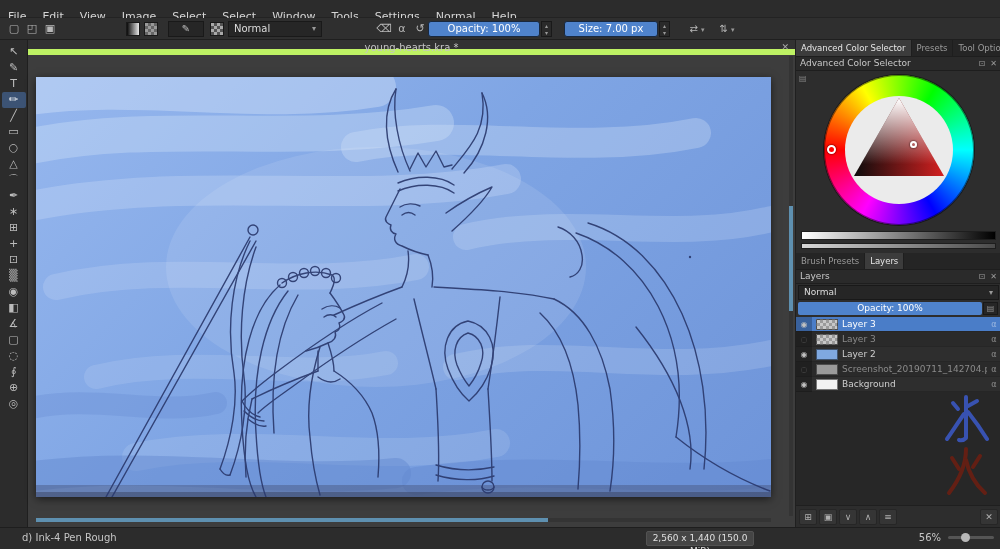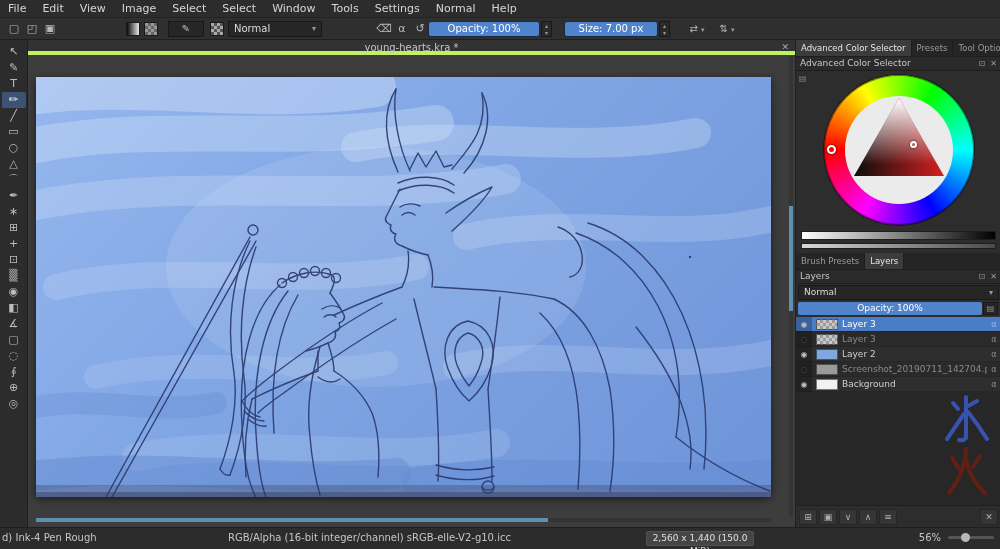--- a/index.html
+++ b/index.html
@@ -1,21 +1,21 @@
 <!DOCTYPE html>
 <html style="--accent: #4a7dc8; --slider: #4f83cc; --scrollbar: #5e90b0; --sky: #7fa5e4; --streak-light: #dbe8fa; --streak-dark: #6288cf; --ink: #2b3a6e; --kanji-blue: #3a57c0; --kanji-red: #6a1f12;"><head>
 <meta charset="utf-8">
 <style>
   *{margin:0;padding:0;box-sizing:border-box;font-family:"DejaVu Sans","Liberation Sans",sans-serif}
   html,body{width:1000px;height:549px;overflow:hidden}
   body{position:relative;background:#2c2c2c;color:#d0d0d0;cursor:default}
 
   
   #menubar{position:absolute;left:0;top:0;width:1000px;height:18px;background:#2c2c2c;border-bottom:1px solid #232323;display:flex;align-items:center;font-size:11px;color:#d6d6d6}
-  .menu-item{padding:0 8px;height:18px;line-height:17px}
+  .menu-item{padding:8px 8px;height:18px;line-height:17px}
 
   
   #toolbar{position:absolute;left:0;top:18px;width:1000px;height:22px;background:#2f2f2f;border-bottom:1px solid #1f1f1f}
   .tbi{position:absolute;top:3px;width:16px;height:16px;line-height:16px;text-align:center;font-size:11px;color:#b8b8b8}
   .swatch{position:absolute;top:4px;width:14px;height:14px;border:1px solid #191919}
   #grad-swatch{left:126px;background:linear-gradient(to right,#0a0a0a,#e8e8e8)}
   #pattern-swatch{left:144px;background:#8a8a8a;background-image:linear-gradient(45deg,#666 25%,transparent 25%,transparent 75%,#666 75%),linear-gradient(45deg,#666 25%,#999 25%,#999 75%,#666 75%);background-size:6px 6px;background-position:0 0,3px 3px}
   #preset-box{position:absolute;left:168px;top:3px;width:36px;height:16px;background:#262626;border:1px solid #191919;color:#bbb;font-size:10px;text-align:center;line-height:14px}
   #checker-btn{left:210px;background-image:linear-gradient(45deg,#555 25%,transparent 25%,transparent 75%,#555 75%),linear-gradient(45deg,#555 25%,#aaa 25%,#aaa 75%,#555 75%);background-size:6px 6px;background-position:0 0,3px 3px}
   #blend-dd{position:absolute;left:228px;top:3px;width:94px;height:16px;background:#262626;border:1px solid #191919;font-size:10px;color:#ddd;padding:0 5px;line-height:14px}
@@ -29,21 +29,21 @@
   #mirror-h{left:684px}#mirror-v{left:714px}
   .mirror .dd-arrow{float:none;font-size:7px}
 
   
   #toolbox{position:absolute;left:0;top:40px;width:28px;height:487px;background:#2c2c2c;border-right:1px solid #1f1f1f;display:flex;flex-direction:column;align-items:center;padding-top:4px}
   .tool{width:24px;flex:0 0 16px;line-height:16px;text-align:center;font-size:11px;color:#bcbcbc;border-radius:2px}
   .tool.active{background:rgba(80,131,204,.45);color:#fff}
 
   
   #mdi{position:absolute;left:28px;top:40px;width:767px;height:487px;background:#3d3d3d}
-  #doc-tab{position:absolute;left:0;top:0;width:767px;height:15px;background:#323232;border-bottom:4px solid #bef264;font-size:10px;color:#c4c4c4;text-align:center;line-height:15px}
+  #doc-tab{position:absolute;left:0;top:0;width:767px;height:15px;background:#323232;border-bottom:6px solid #bef264;font-size:10px;color:#c4c4c4;text-align:center;line-height:15px}
   #doc-close{position:absolute;right:6px;top:0;font-size:9px;color:#a8a8a8;line-height:15px}
   #canvas{position:absolute;left:8px;top:37px;width:735px;height:420px;background:linear-gradient(135deg,#96b7ee 0%,var(--sky,#7fa5e4) 45%,#6e94d9 100%);box-shadow:0 2px 8px rgba(0,0,0,.55)}
   #canvas svg{display:block;width:735px;height:420px}
   #hscroll{position:absolute;left:8px;top:478px;width:735px;height:4px;background:#343434}
   #hscroll-handle{position:absolute;left:0;top:0;width:512px;height:4px;background:var(--scrollbar,#5e90b0)}
   #vscroll{position:absolute;left:761px;top:16px;width:4px;height:460px;background:#343434}
   #vscroll-handle{position:absolute;left:0;top:150px;width:4px;height:105px;background:var(--scrollbar,#5e90b0)}
 
   
   #right-panel{position:absolute;left:795px;top:40px;width:205px;height:487px;background:#2d2d2d;border-left:1px solid #202020}
@@ -79,21 +79,21 @@
   .lname{flex:1;white-space:nowrap;overflow:hidden}
   .lalpha{width:14px;text-align:center;font-size:8px;color:rgba(255,255,255,.45)}
   #layers-empty{position:absolute;left:0;top:352px;width:205px;height:113px;background:#272727}
   #watermark{position:absolute;right:12px;top:2px;display:flex;flex-direction:column;gap:2px;opacity:.9}
   #layer-btns{position:absolute;left:0;top:465px;width:205px;height:22px;background:#2d2d2d;border-top:1px solid #1f1f1f;display:flex;align-items:center;padding:0 3px;gap:2px}
   .lbtn{width:18px;height:16px;line-height:15px;text-align:center;font-size:9px;color:#b0b0b0;background:#353535;border:1px solid #262626;border-radius:2px}
   .lbtn.del{margin-left:auto}
 
   
   #statusbar{position:absolute;left:0;top:527px;width:1000px;height:22px;background:#2c2c2c;border-top:1px solid #1e1e1e;font-size:10px;color:#c6c6c6}
-  #sb-brush{position:absolute;left:2px;top:4px}
+  #sb-brush{position:absolute;left:22px;top:4px}
   #sb-profile{position:absolute;left:228px;top:4px}
   #sb-info{position:absolute;left:646px;top:3px;width:108px;height:15px;background:#454545;border:1px solid #525252;border-radius:2px;text-align:center;line-height:13px;font-size:9px;color:#e0e0e0}
   #sb-zoom{position:absolute;right:6px;top:4px;display:flex;align-items:center;gap:7px}
   #zoom-slider{width:46px;height:3px;background:#555;border-radius:2px;position:relative}
   #zoom-handle{position:absolute;left:13px;top:-3px;width:9px;height:9px;border-radius:50%;background:#b8b8b8}
 </style>
 </head>
 <body>
 
 <div id="menubar">
@@ -402,21 +402,20 @@
     <span class="lbtn">▣</span>
     <span class="lbtn">∨</span>
     <span class="lbtn">∧</span>
     <span class="lbtn">≡</span>
     <span class="lbtn del">✕</span>
   </div>
 </div>
 
 <div id="statusbar">
   <span id="sb-brush">d) Ink-4 Pen Rough</span>
-  <span id="sb-profile">RGB/Alpha (16-bit integer/channel)  sRGB-elle-V2-g10.icc</span>
   <span id="sb-info">2,560 x 1,440 (150.0 MiB)</span>
   <div id="sb-zoom">
     <span>56%</span>
     <div id="zoom-slider">
       <div id="zoom-handle"></div>
     </div>
   </div>
 </div>
 
 </body></html>

